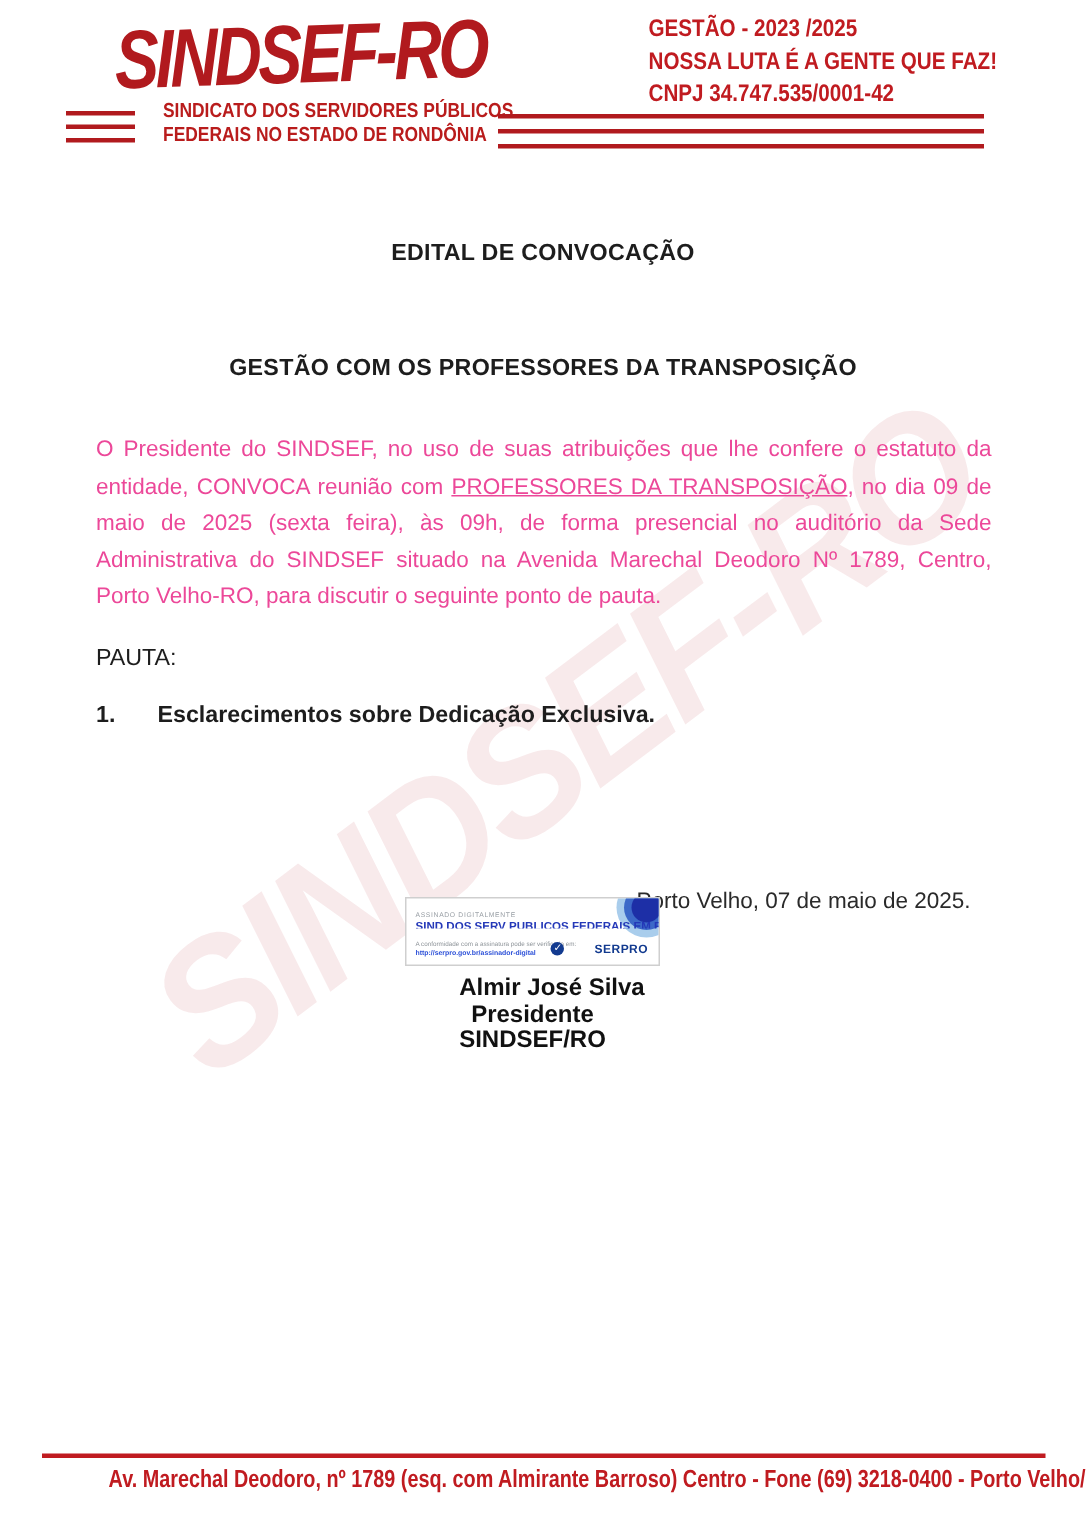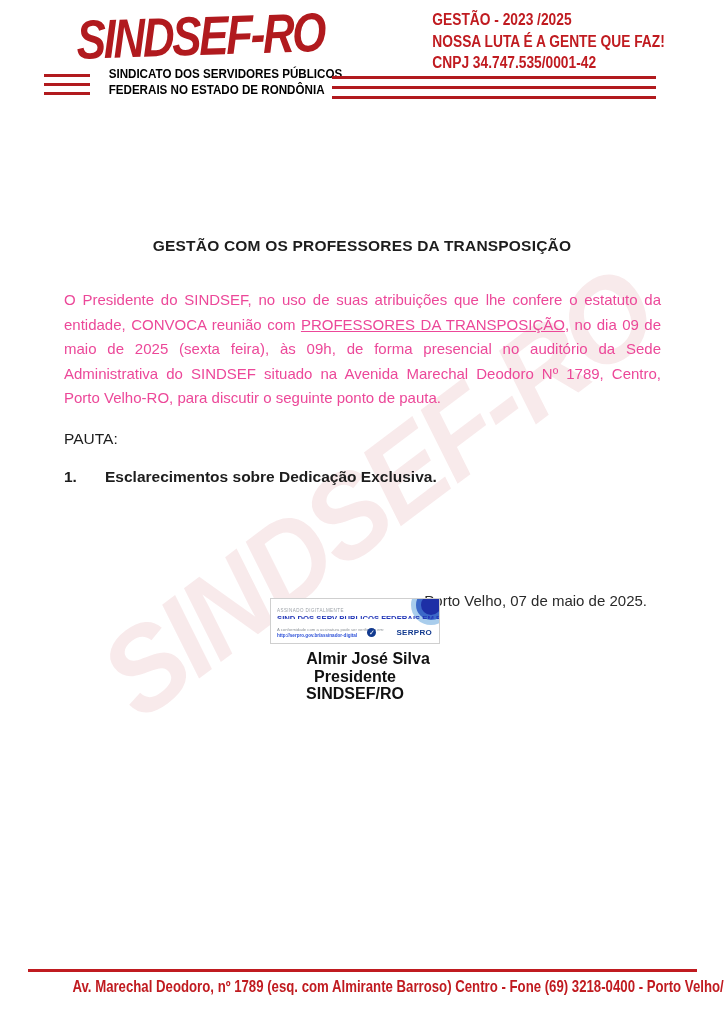--- a/index.html
+++ b/index.html
@@ -21,21 +21,21 @@
   .content { position:absolute; inset:0; z-index:1; }
   
   .logo-text {
     position:absolute; left:76px; top:8px;
     font-size:55px; font-weight:bold; font-style:italic;
     letter-spacing:-3px; color:#b11a1e; white-space:nowrap;
     transform:scaleX(0.80) rotate(-1.5deg); transform-origin:left top;
   }
   .org-left-lines { position:absolute; left:44px; top:74px; }
   .org-left-lines div { width:46px; height:2.5px; background:#b11a1e; margin-bottom:6.5px; }
-  .org-text { position:absolute; left:92px; top:66px; width:238px; text-align:center; color:#000000; }
+  .org-text { position:absolute; left:92px; top:66px; width:238px; text-align:center; color:#b91c1c; }
   .org-text div {
     font-size:13.5px; font-weight:bold; line-height:16px; white-space:nowrap;
     transform:scaleX(0.86); transform-origin:center;
   }
   .right-rules { position:absolute; left:332px; top:76px; width:324px; }
   .right-rules div { height:2.5px; background:#b11a1e; margin-bottom:7.5px; }
   .header-right {
     position:absolute; left:414px; top:9px; width:262px; text-align:left; color:#c01b20;
   }
   .header-right div {
@@ -131,20 +131,21 @@
       <div></div>
       <div></div>
     </div>
 
     <div class="header-right">
       <div>GESTÃO - 2023 /2025</div>
       <div>NOSSA LUTA É A GENTE QUE FAZ!</div>
       <div>CNPJ 34.747.535/0001-42</div>
     </div>
 
+    <div class="doc-title">EDITAL DE CONVOCAÇÃO</div>
     <div class="doc-subtitle">GESTÃO COM OS PROFESSORES DA TRANSPOSIÇÃO</div>
 
     <p class="doc-paragraph"><span>O Presidente do SINDSEF, no uso de suas atribuições que lhe confere o estatuto da entidade, CONVOCA reunião com </span><span class="ul">PROFESSORES DA TRANSPOSIÇÃO</span><span>, no dia 09 de maio de 2025 (sexta feira), às 09h, de forma presencial no auditório da Sede Administrativa do SINDSEF situado na Avenida Marechal Deodoro Nº 1789, Centro, Porto Velho-RO, para discutir o seguinte ponto de pauta.</span></p>
 
     <div class="pauta-label">PAUTA:</div>
 
     <div class="agenda-item">
       <span class="num">1.</span>
       <span>Esclarecimentos sobre Dedicação Exclusiva.</span>
     </div>

